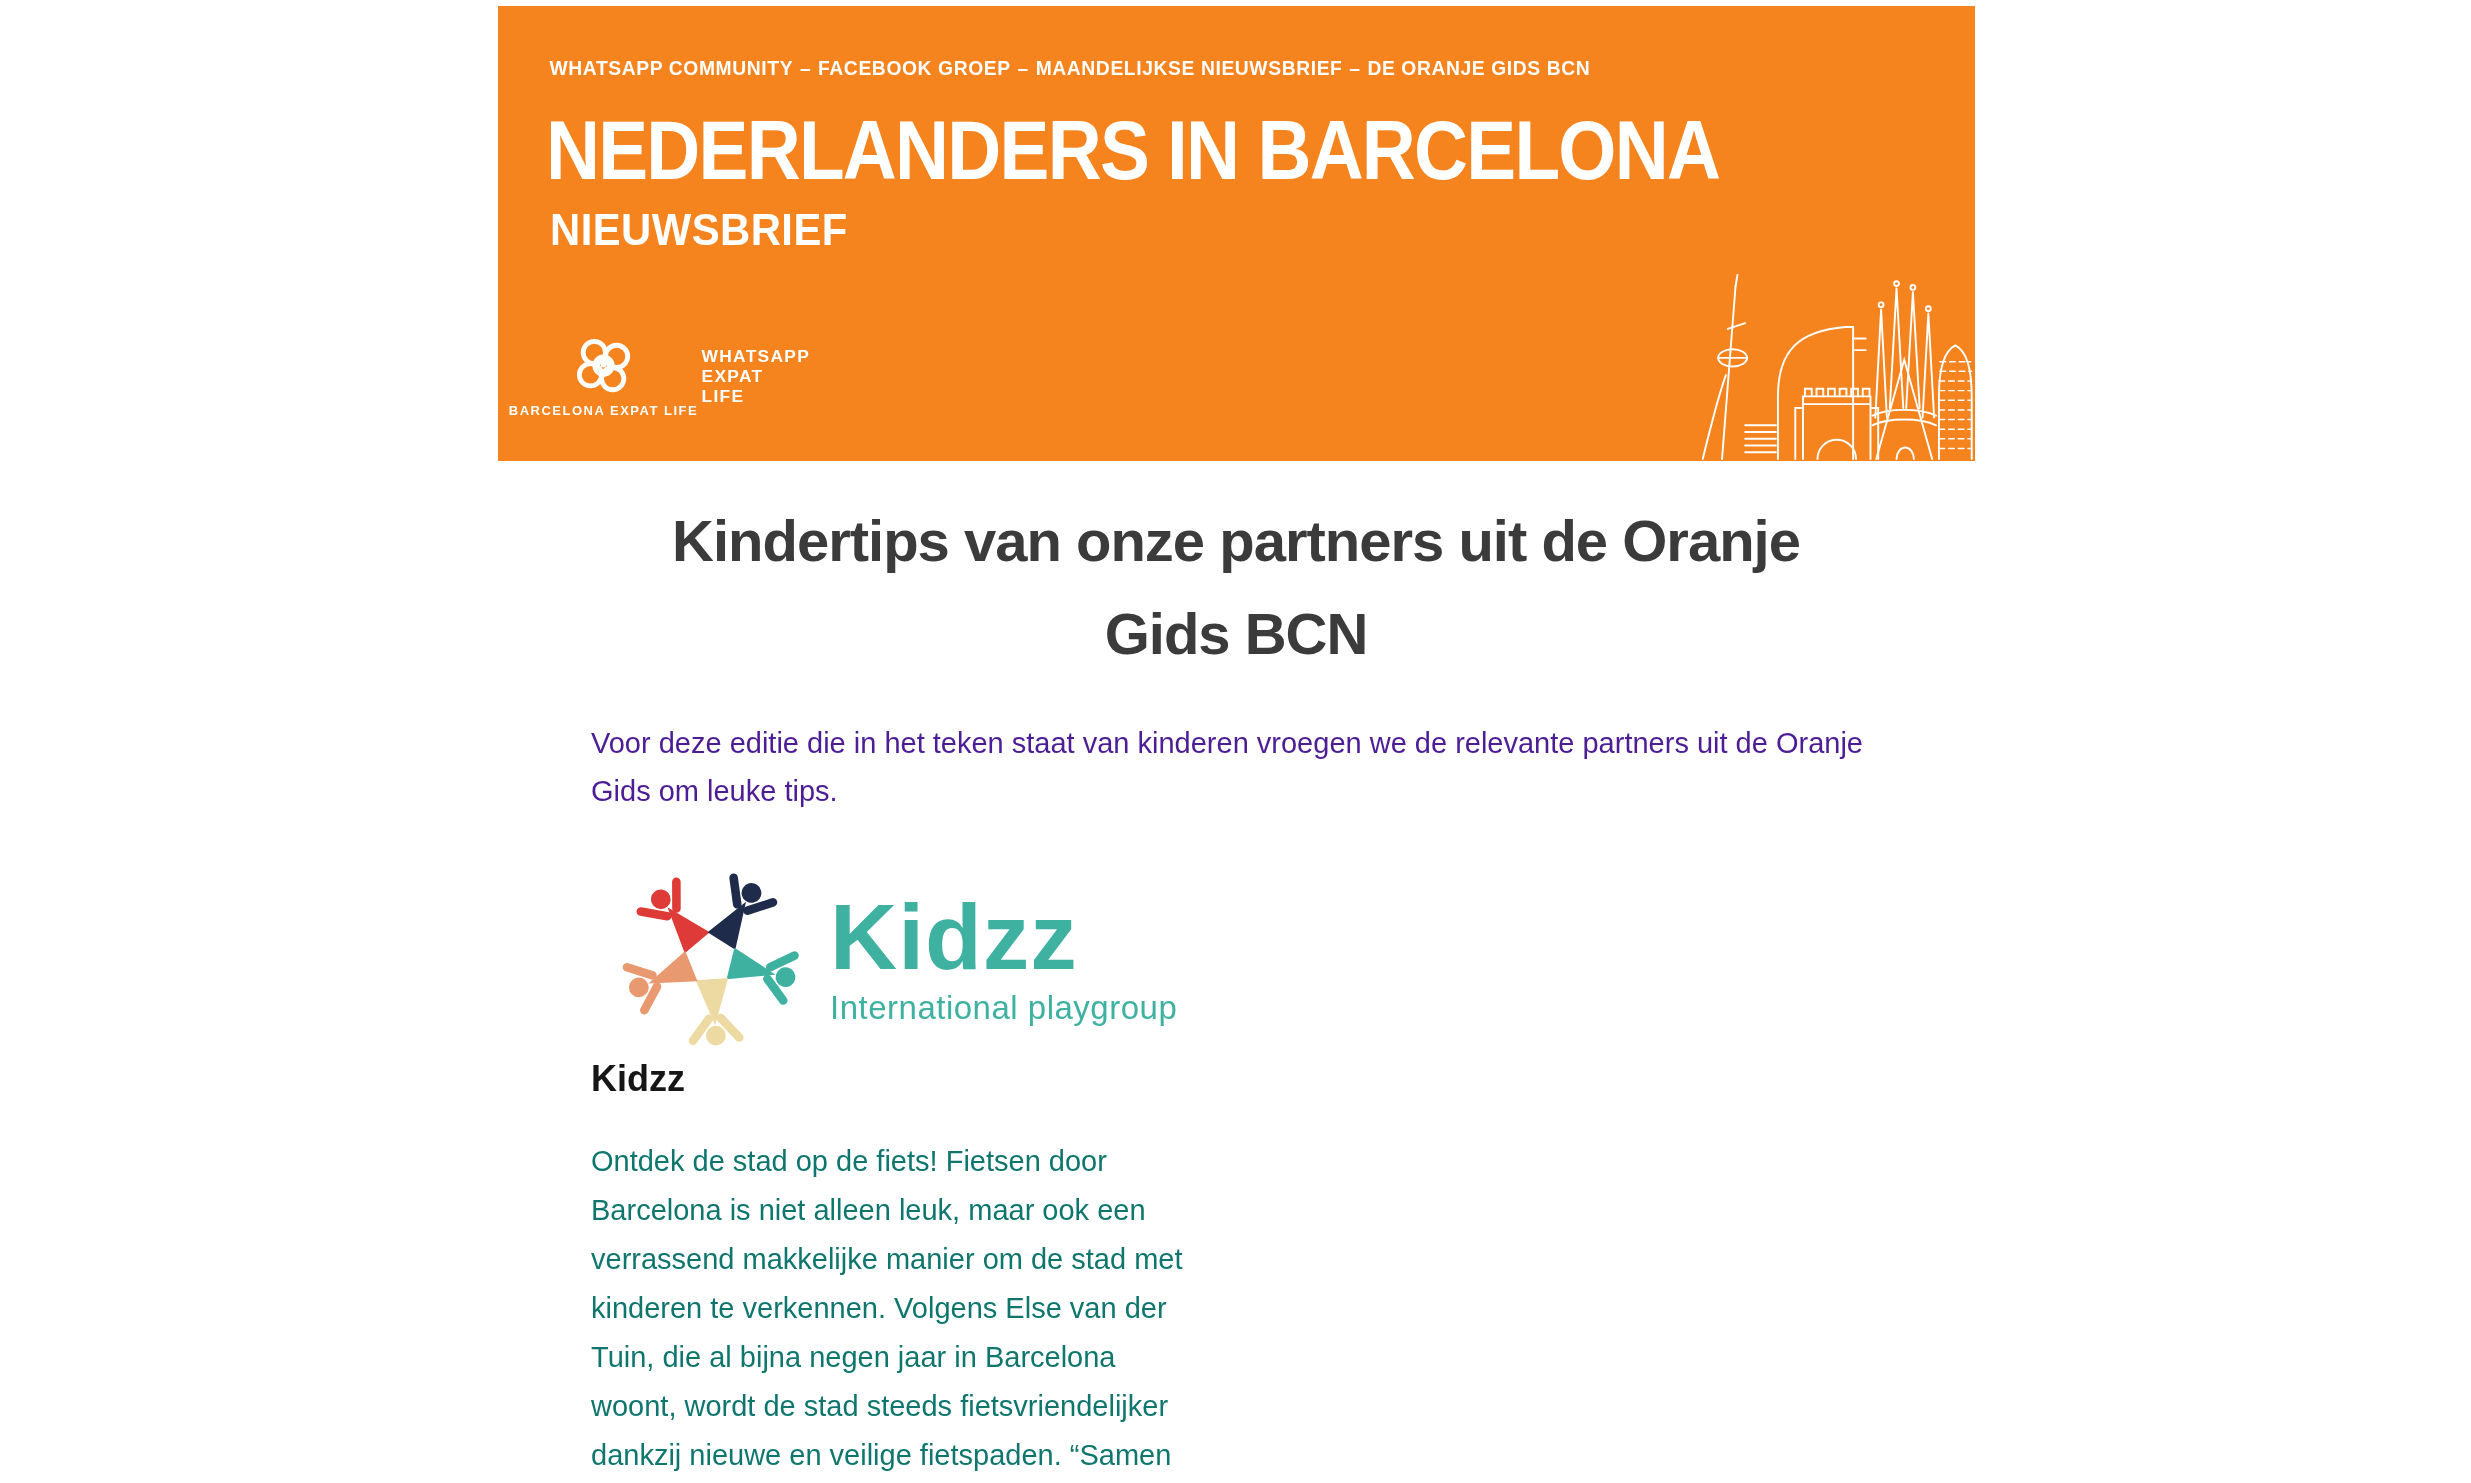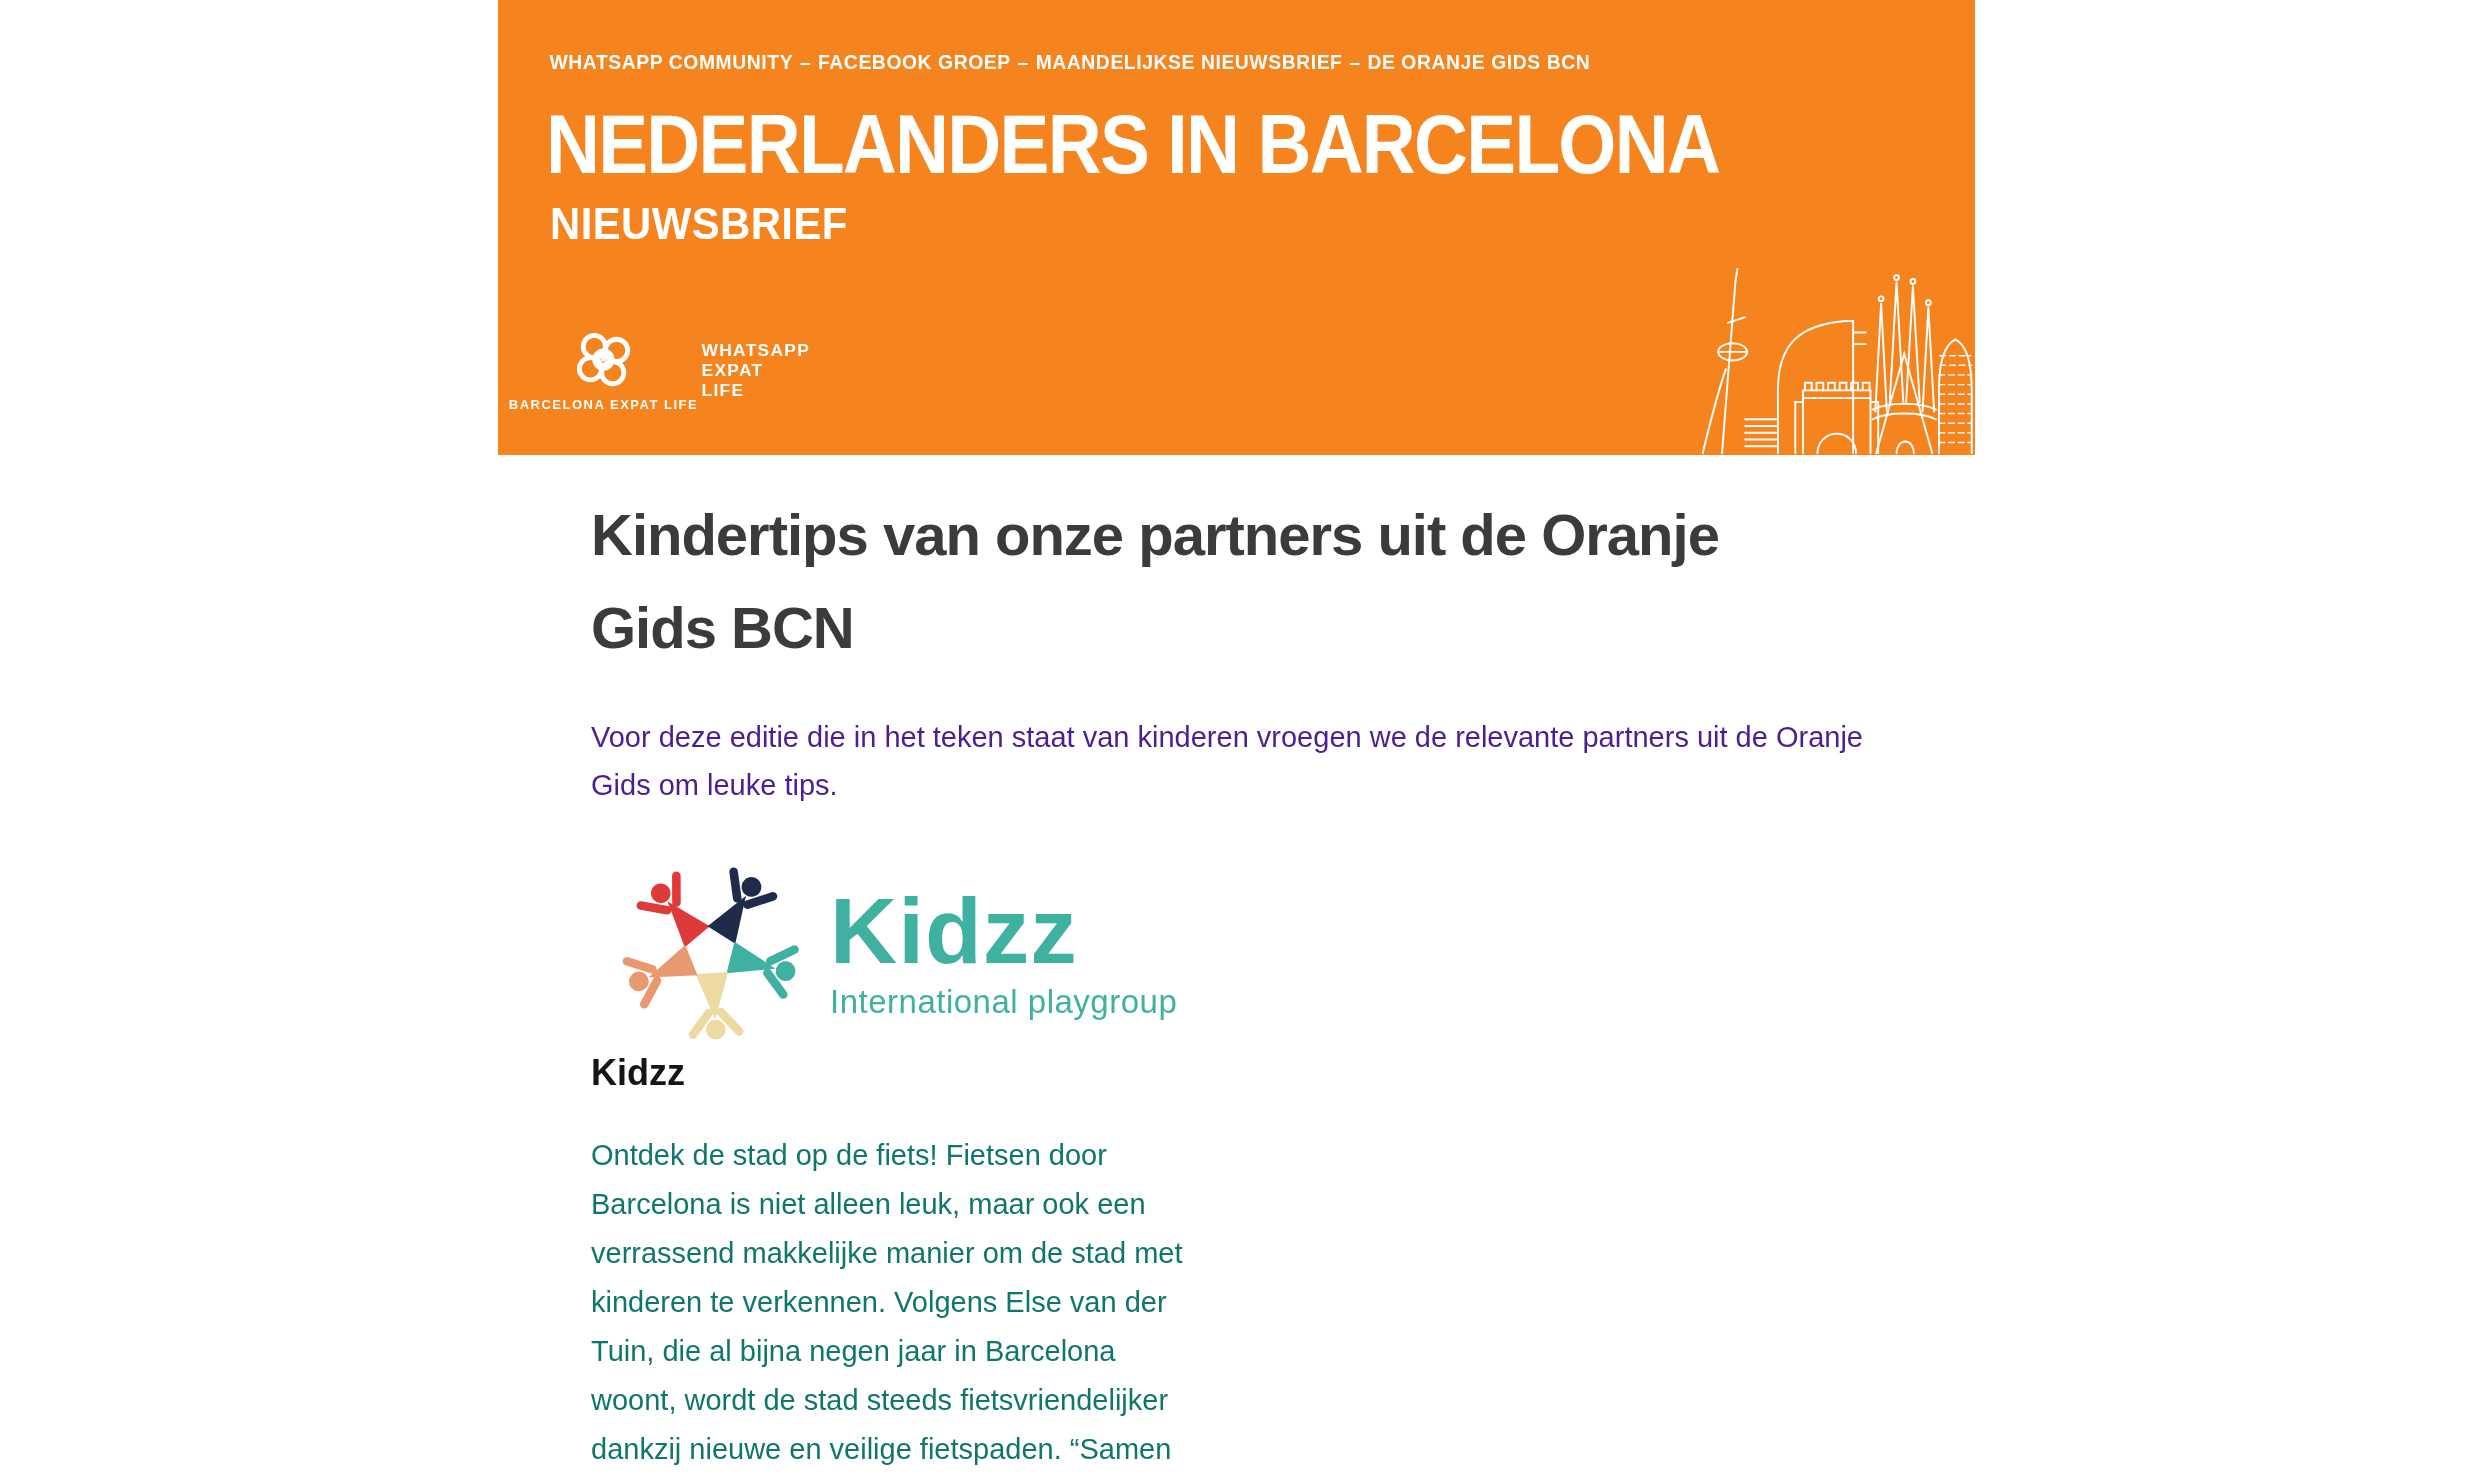--- a/index.html
+++ b/index.html
@@ -1,40 +1,40 @@
 <!DOCTYPE html>
 <html><head>
 <meta charset="utf-8">
 <style>
   * { margin: 0; padding: 0; box-sizing: border-box; }
   html, body { width: 2472px; height: 1483px; background: #ffffff; overflow: hidden;
                font-family: "Liberation Sans", sans-serif; }
 
   
-  .banner { position: relative; width: 1477px; height: 455px; margin: 0 auto;
+  .banner { position: relative; width: 1477px; height: 455px; margin: 6px auto;
             background: #F5831E; color: #ffffff; overflow: hidden; }
   .topline { position: absolute; top: 52px; left: 52px; font-size: 19.3px; font-weight: bold;
              letter-spacing: 0.6px; white-space: nowrap; }
   .topline .sep { padding: 0 6.8px; }
   .banner-title { position: absolute; top: 97px; left: 48px; font-size: 83px; font-weight: bold;
                   letter-spacing: -1.9px; white-space: nowrap;
                   transform: scaleX(0.90); transform-origin: left center; }
   .banner-subtitle { position: absolute; top: 199px; left: 52px; font-size: 44px; font-weight: bold;
                      letter-spacing: 0.5px; transform: scaleX(0.95); transform-origin: left center; }
   .brand-row { position: absolute; top: 330px; left: 52px; display: flex; align-items: flex-start; }
   .brand-mark { width: 108px; display: flex; flex-direction: column; align-items: center; }
   .brand-caption { margin-top: 4.8px; font-size: 13px; font-weight: bold; letter-spacing: 1.5px;
                    white-space: nowrap; }
   .brand-lines { margin-left: 44px; margin-top: 9.7px; font-size: 17.4px; font-weight: bold;
                  letter-spacing: 1.3px; line-height: 20px; }
   .skyline { position: absolute; right: 0; bottom: 0; }
 
   
   .content { width: 1290px; margin: 33px auto 0 auto; }
-  .article-title { text-align: left; color: #3B3B3B; font-size: 58px; font-weight: bold;
+  .article-title { text-align: center; color: #3B3B3B; font-size: 58px; font-weight: bold;
                    letter-spacing: -1px; line-height: 93px; }
   .article-title .line { display: block; white-space: nowrap; }
   .intro { margin-top: 39px; color: #4c1d95; font-size: 29px; line-height: 48px; }
 
   .partner-row { display: flex; margin-top: 44px; flex-direction: column; }
   .partner-left { width: 52.5%; }
   .partner-right { width: 47.5%; }
 
   .kidzz-logo { display: flex; align-items: center; padding-left: 25px; }
   .kidzz-word { color: #3EB1A1; font-size: 93px; font-weight: bold; letter-spacing: 1px; line-height: 1; }

